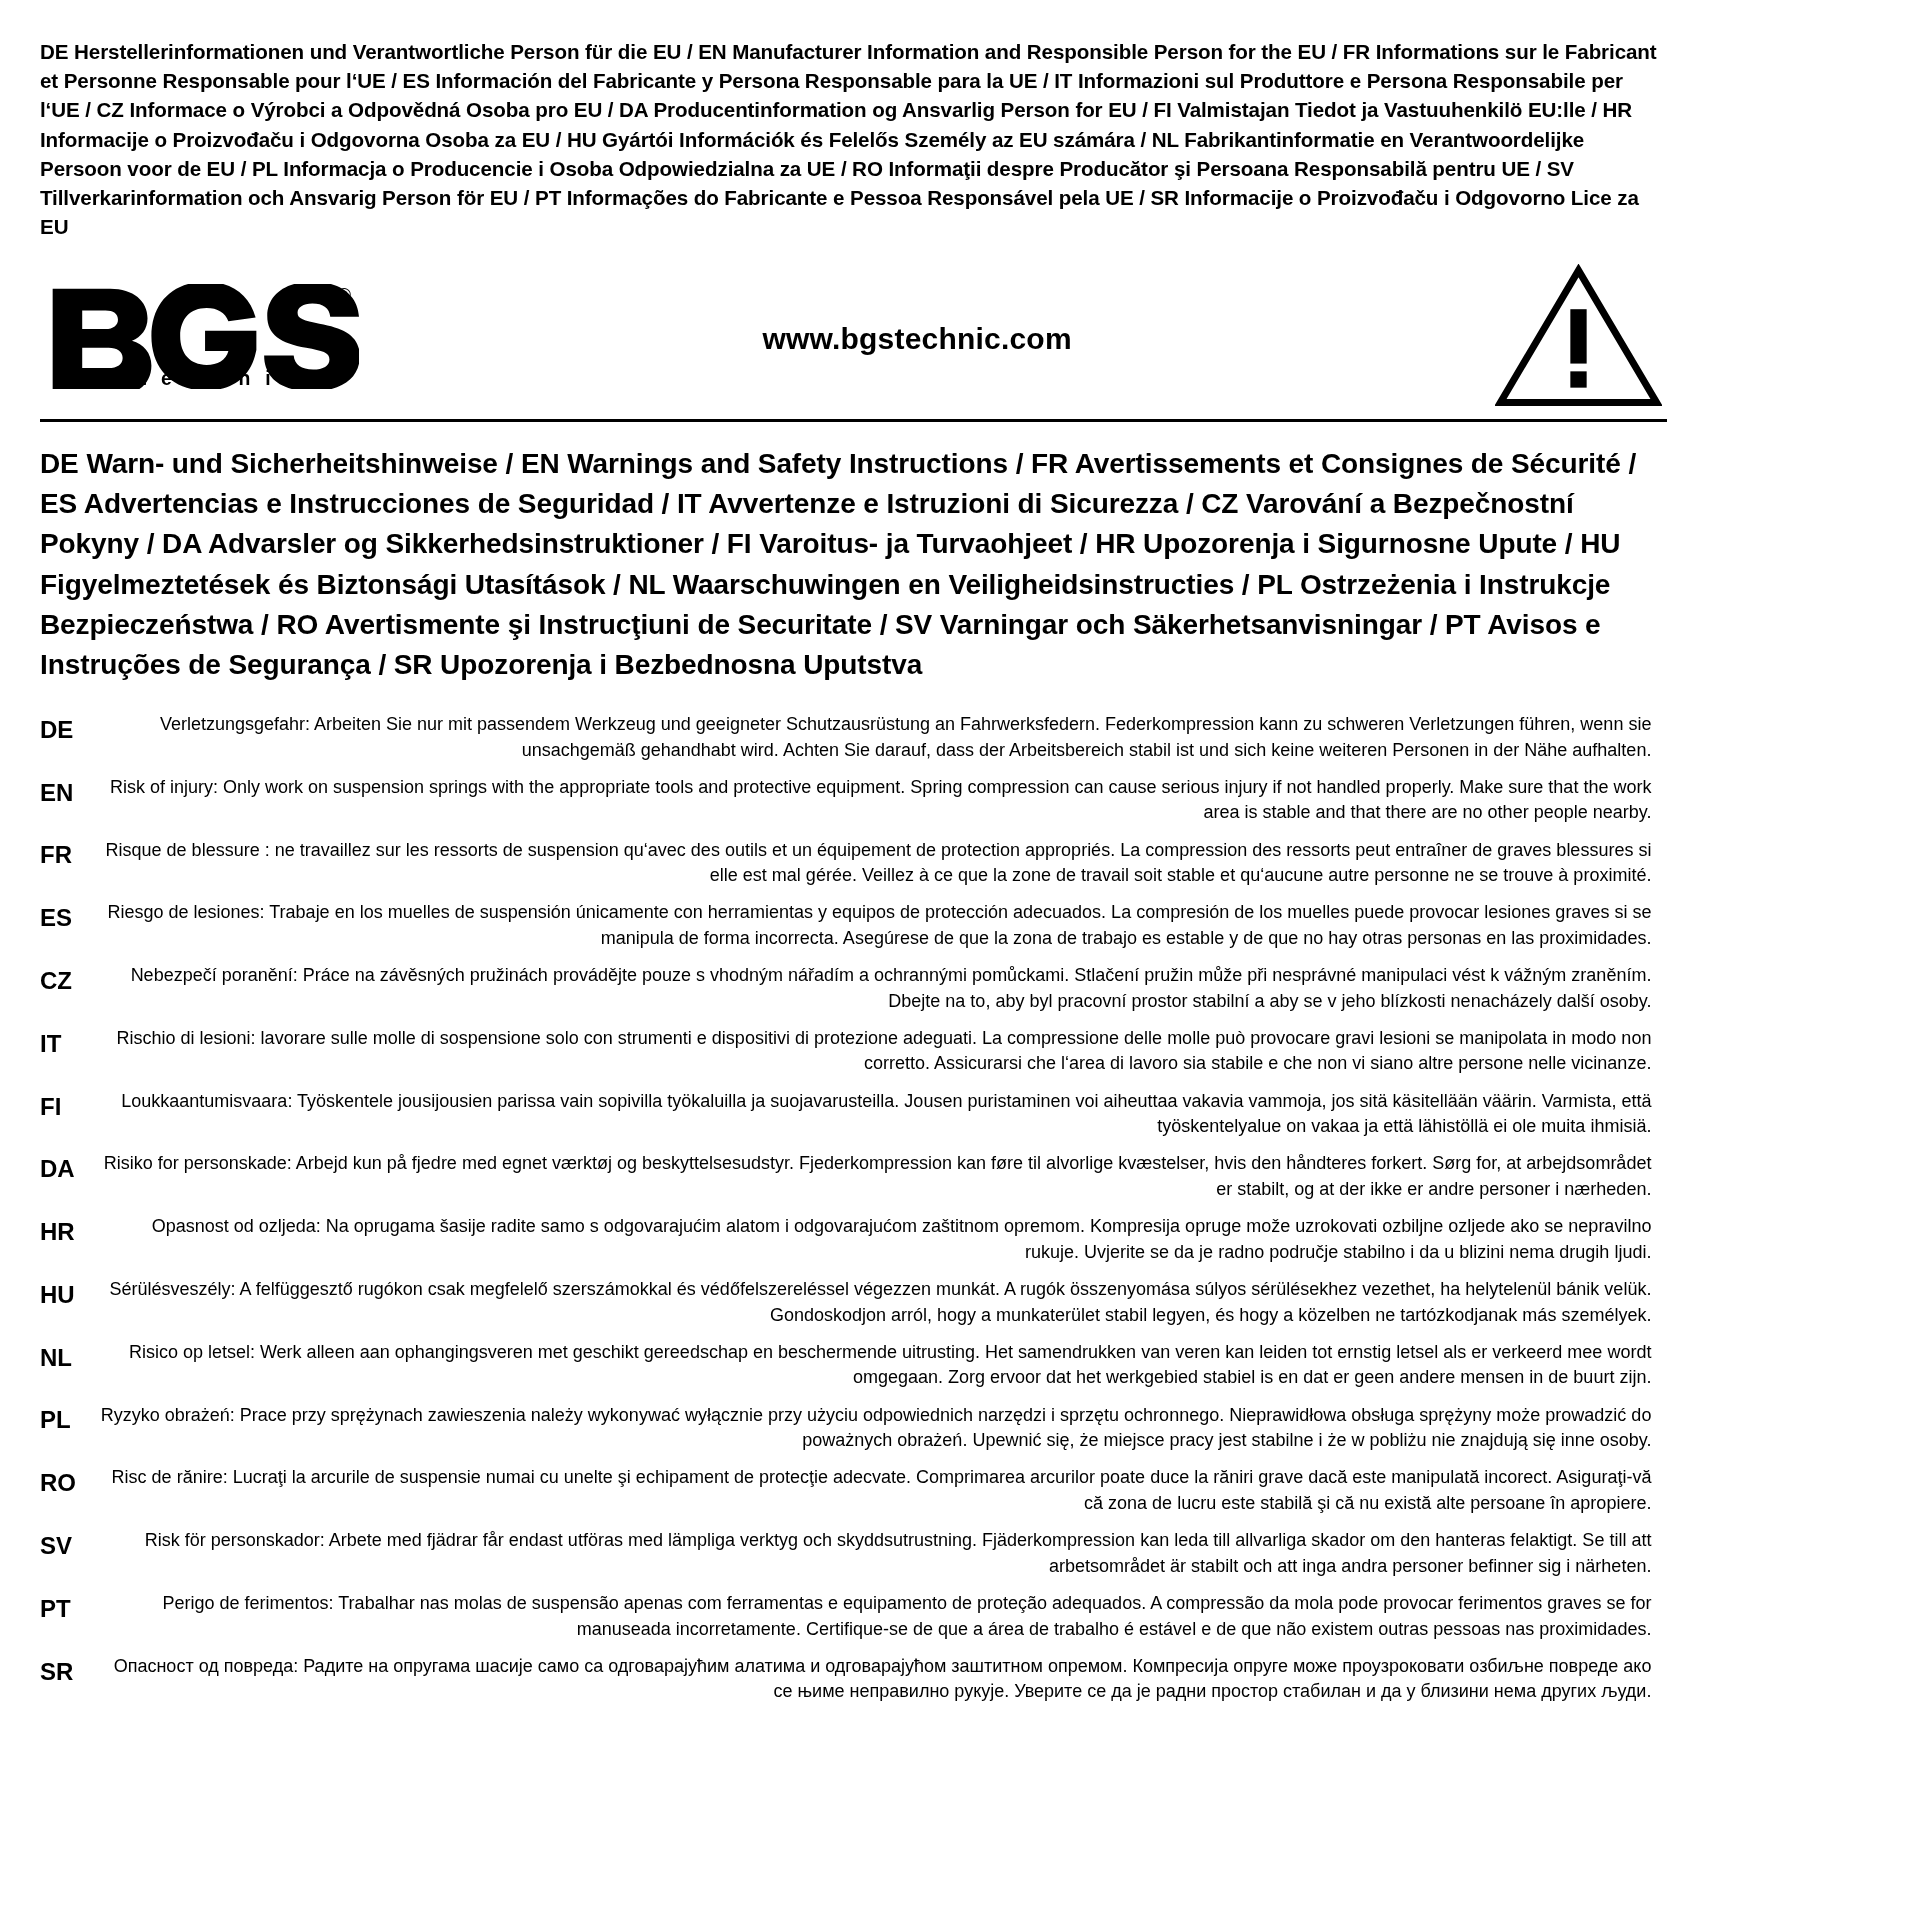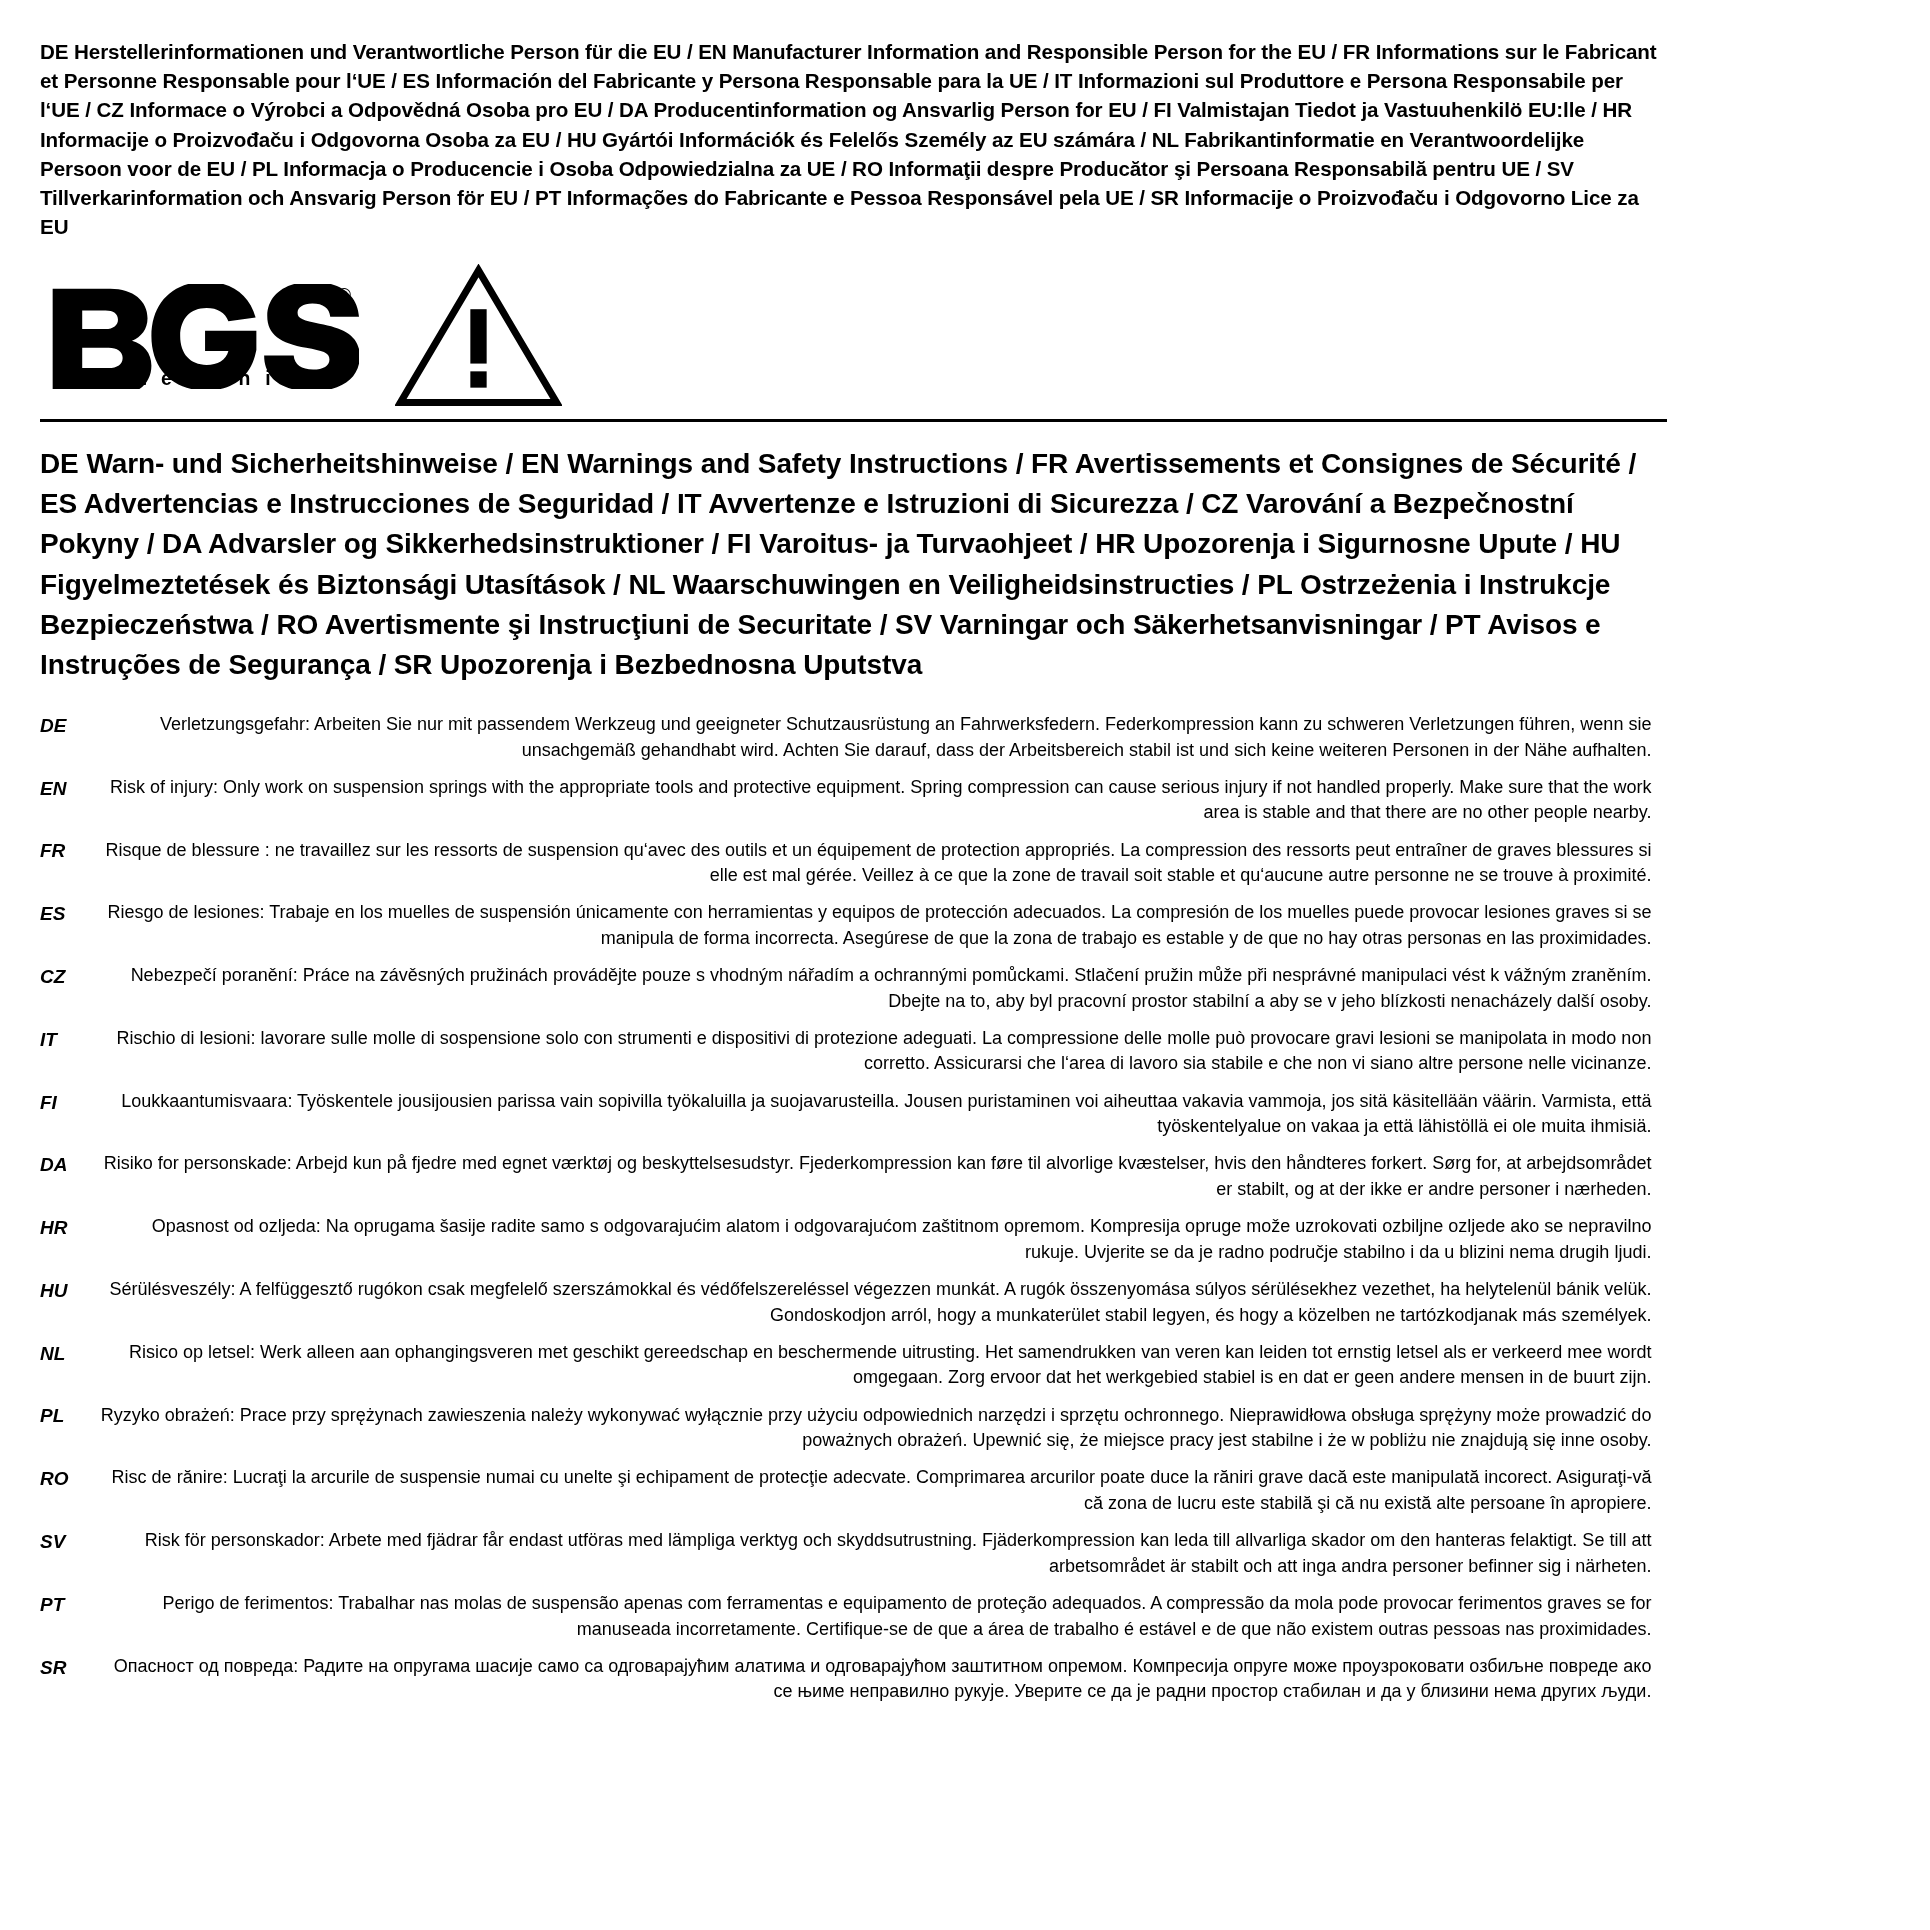--- a/index.html
+++ b/index.html
@@ -90,25 +90,24 @@
   
   .lang-list {
     margin-top: 26.5px;
   }
   .lang-row {
     display: flex;
     margin-bottom: 11.7px;
   }
   .lang-code {
     flex: 0 0 56px;
-    font-size: 19px;
+    font-size: 24px;
     font-weight: bold;
     line-height: 1.42;
     padding-top: 0.8px;
-    font-style: italic;
   }
   .lang-text {
     flex: 1 1 auto;
     font-size: 18px;
     line-height: 1.42;
     padding-right: 15.6px;
     text-align: right;
   }
 </style>
 </head>
@@ -130,20 +129,21 @@
 
           <path d="M278 92 h38 c1 12 10 18 25 18 c13 0 21 -5 21 -13 c0 -9 -9 -11 -30 -15 c-33 -6 -50 -17 -50 -41 c0 -26 22 -44 58 -44 c36 0 58 17 60 45 h-37 c-1 -11 -9 -17 -23 -17 c-12 0 -19 5 -19 12 c0 8 8 10 28 14 c34 6 52 17 52 42 c0 28 -23 45 -62 45 c-39 0 -61 -17 -61 -46 Z"></path>
         </g>
         <text x="372" y="22" font-family="Liberation Sans, sans-serif" font-size="24" fill="#000">®</text>
         <text x="118" y="130" font-family="Liberation Sans, sans-serif" font-size="25" font-weight="bold" letter-spacing="6" fill="#000">t e c h n i c</text>
       </svg>
     </div>
 
 
 
+    <div class="website">www.bgstechnic.com</div>
 
     <div class="warning-icon">
       <svg width="167" height="144" viewBox="0 0 215 185" xmlns="http://www.w3.org/2000/svg">
         <polygon points="107.5,8 208,178 7,178" fill="none" stroke="#000" stroke-width="9" stroke-linejoin="miter"></polygon>
         <rect x="97" y="58" width="21" height="70" fill="#000"></rect>
         <rect x="97" y="138" width="21" height="21" fill="#000"></rect>
       </svg>
     </div>
 
   </div>

